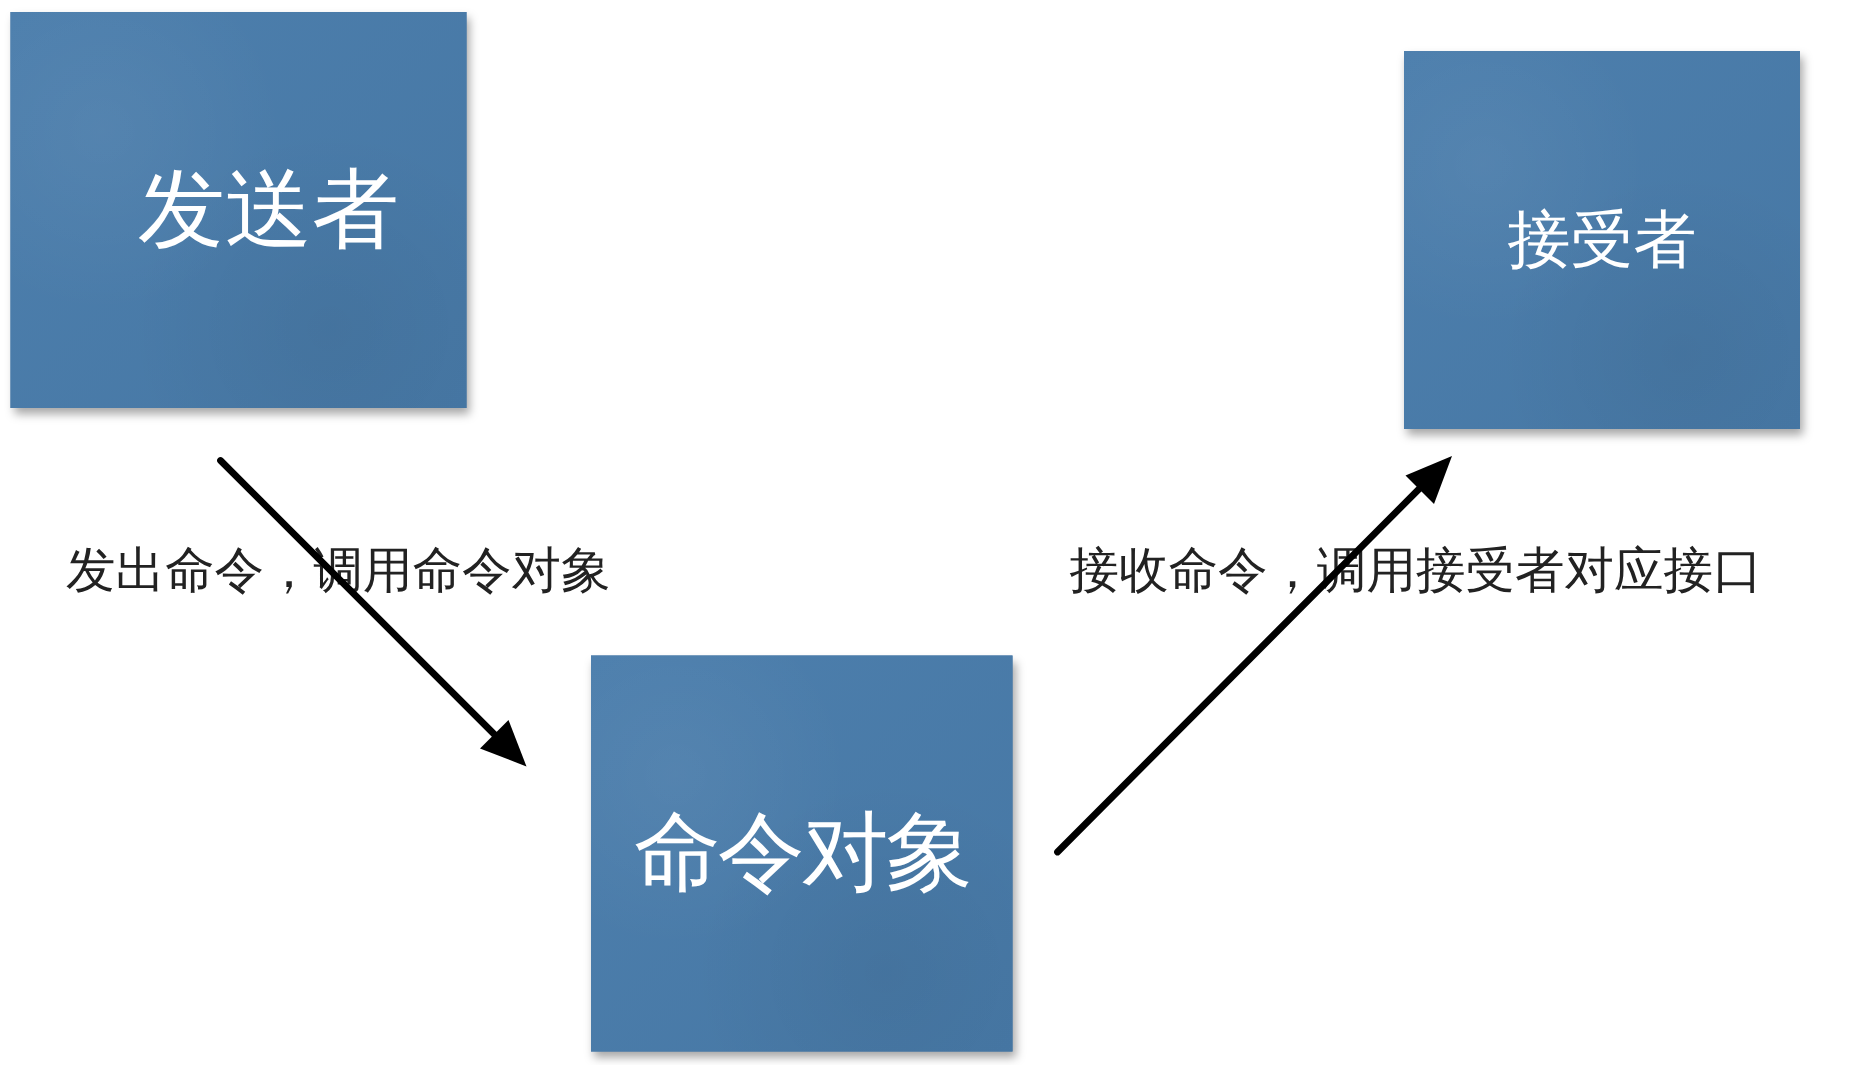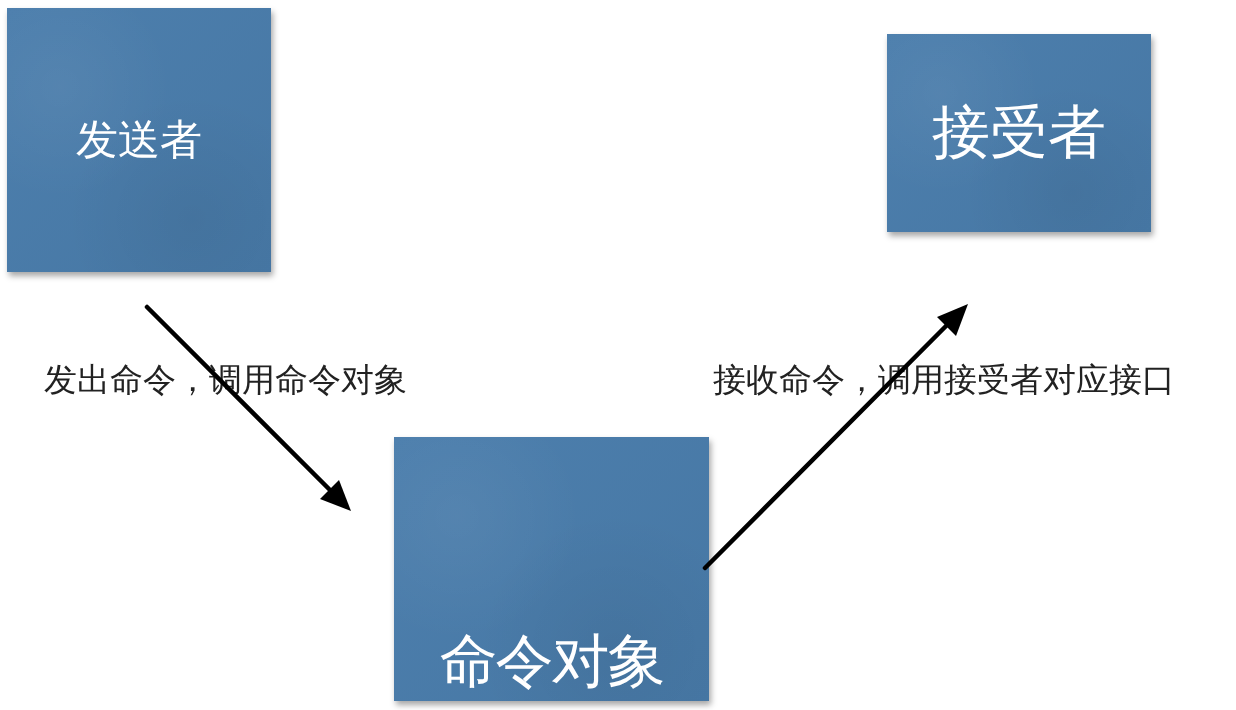--- a/index.html
+++ b/index.html
@@ -11,23 +11,23 @@
     background-image:
       radial-gradient(circle at 20% 30%, rgba(255,255,255,0.05) 0, transparent 40%),
       radial-gradient(circle at 70% 80%, rgba(0,0,0,0.05) 0, transparent 45%),
       linear-gradient(135deg, #4d7fad 0%, #4677a4 100%);
     box-shadow: 2px 4px 6px rgba(0,0,0,0.35);
     display: flex; align-items: center; justify-content: center;
     color: #ffffff;
     font-weight: 300;
     white-space: nowrap;
   }
-  #box-sender   { left: 7px;   top: 8px;   width: 264px; height: 264px; font-size: 42px; }
-  #box-receiver { left: 887px; top: 34px;  width: 264px; height: 198px; font-size: 58px; }
-  #box-command  { left: 394px; top: 437px; width: 315px; height: 264px; font-size: 58px; letter-spacing: -2px; align-items: flex-end; }
+  #box-sender   { left: 7px;   top: 8px;   width: 264px; height: 264px; font-size: 58px; padding-left: 40px; }
+  #box-receiver { left: 936px; top: 34px;  width: 264px; height: 252px; font-size: 42px; }
+  #box-command  { left: 394px; top: 437px; width: 281px; height: 264px; font-size: 58px; letter-spacing: -2px; }
   .label {
     position: absolute;
     color: #222222;
     font-size: 33px;
     white-space: nowrap;
   }
   #label-left  { left: 44px;  top: 358px; text-align: right; }
   #label-right { left: 713px; top: 358px; }
   svg.arrows { position: absolute; left: 0; top: 0; width: 1236px; height: 710px; pointer-events: none; }
 </style>

